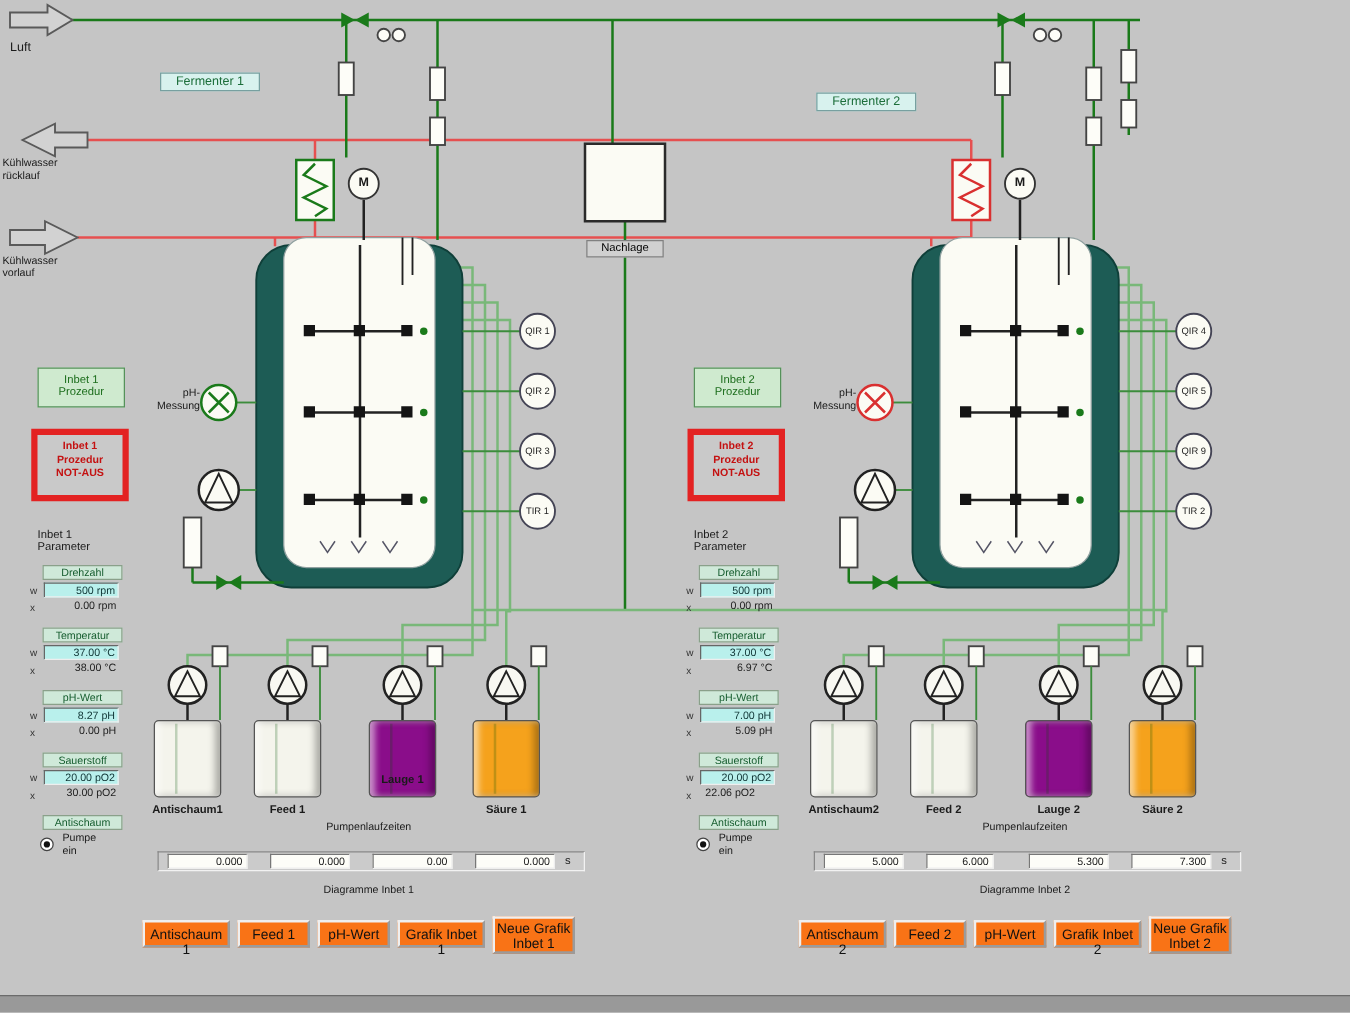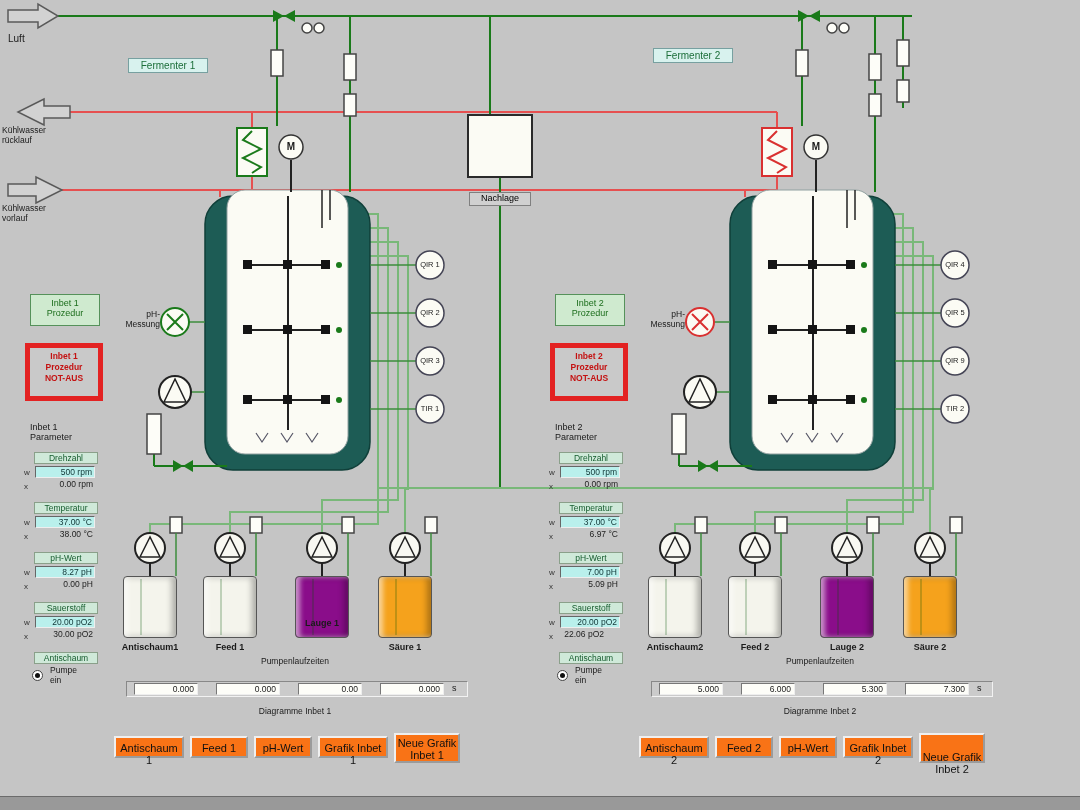--- a/index.html
+++ b/index.html
@@ -272,21 +272,21 @@
     <div class="t ctr" style="left:130px;top:707px;width:330px;font-size:8.5px">Diagramme Inbet 1</div>
 
     <div class="pushbtn" style="left:114px;top:736px;width:70px;height:22px">Antischaum 1</div>
     <div class="pushbtn" style="left:190px;top:736px;width:58px;height:22px">Feed 1</div>
     <div class="pushbtn" style="left:254px;top:736px;width:58px;height:22px">pH-Wert</div>
     <div class="pushbtn" style="left:318px;top:736px;width:70px;height:22px">Grafik Inbet 1</div>
     <div class="pushbtn" style="left:394px;top:733px;width:66px;height:30px;padding-top:2px">Neue Grafik Inbet 1</div>
   </div>
 
   <div class="half" style="left: 525px;">
-    <div class="t box-title" style="left:128px;top:48px;width:80px;height:15px">Fermenter 2</div>
+    <div class="t box-title" style="left:128px;top:74px;width:80px;height:15px">Fermenter 2</div>
     <div class="t ctr" style="left:280px;top:141px;width:22px;font-size:10px;font-weight:bold">M</div>
 
     <div class="t" style="left:118px;top:310px;width:42px;font-size:8.5px;text-align:right">
       <span style="display:block">pH-</span>
       <span style="display:block">Messung</span>
     </div>
 
     <div class="t sens" style="left:414px;top:261px;width:32px">QIR 4</div>
     <div class="t sens" style="left:414px;top:309px;width:32px">QIR 5</div>
     <div class="t sens" style="left:414px;top:357px;width:32px">QIR 9</div>
@@ -356,15 +356,15 @@
     <div class="t disp" style="left:298px;top:683px;width:64px;height:12px">5.300</div>
     <div class="t disp" style="left:380px;top:683px;width:64px;height:12px">7.300</div>
     <div class="t" style="left:452px;top:683px;width:12px">s</div>
 
     <div class="t ctr" style="left:130px;top:707px;width:330px;font-size:8.5px">Diagramme Inbet 2</div>
 
     <div class="pushbtn" style="left:114px;top:736px;width:70px;height:22px">Antischaum 2</div>
     <div class="pushbtn" style="left:190px;top:736px;width:58px;height:22px">Feed 2</div>
     <div class="pushbtn" style="left:254px;top:736px;width:58px;height:22px">pH-Wert</div>
     <div class="pushbtn" style="left:318px;top:736px;width:70px;height:22px">Grafik Inbet 2</div>
-    <div class="pushbtn" style="left:394px;top:733px;width:66px;height:30px;padding-top:16px">Neue Grafik Inbet 2</div>
+    <div class="pushbtn" style="left:394px;top:733px;width:66px;height:30px;padding-top:2px">Neue Grafik Inbet 2</div>
   </div>
 </div>
 
 </body></html>

